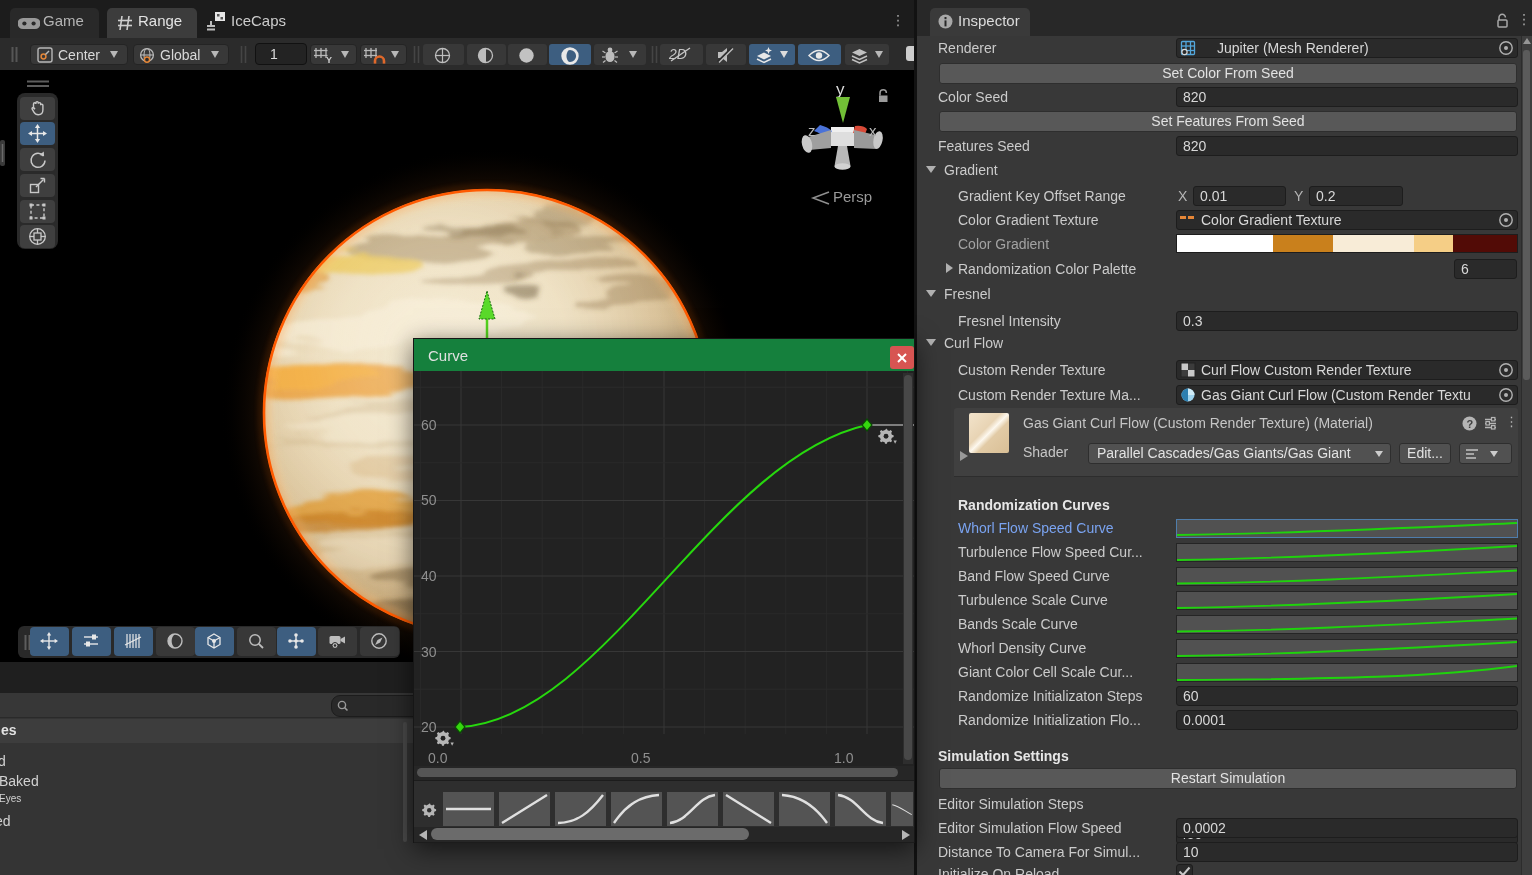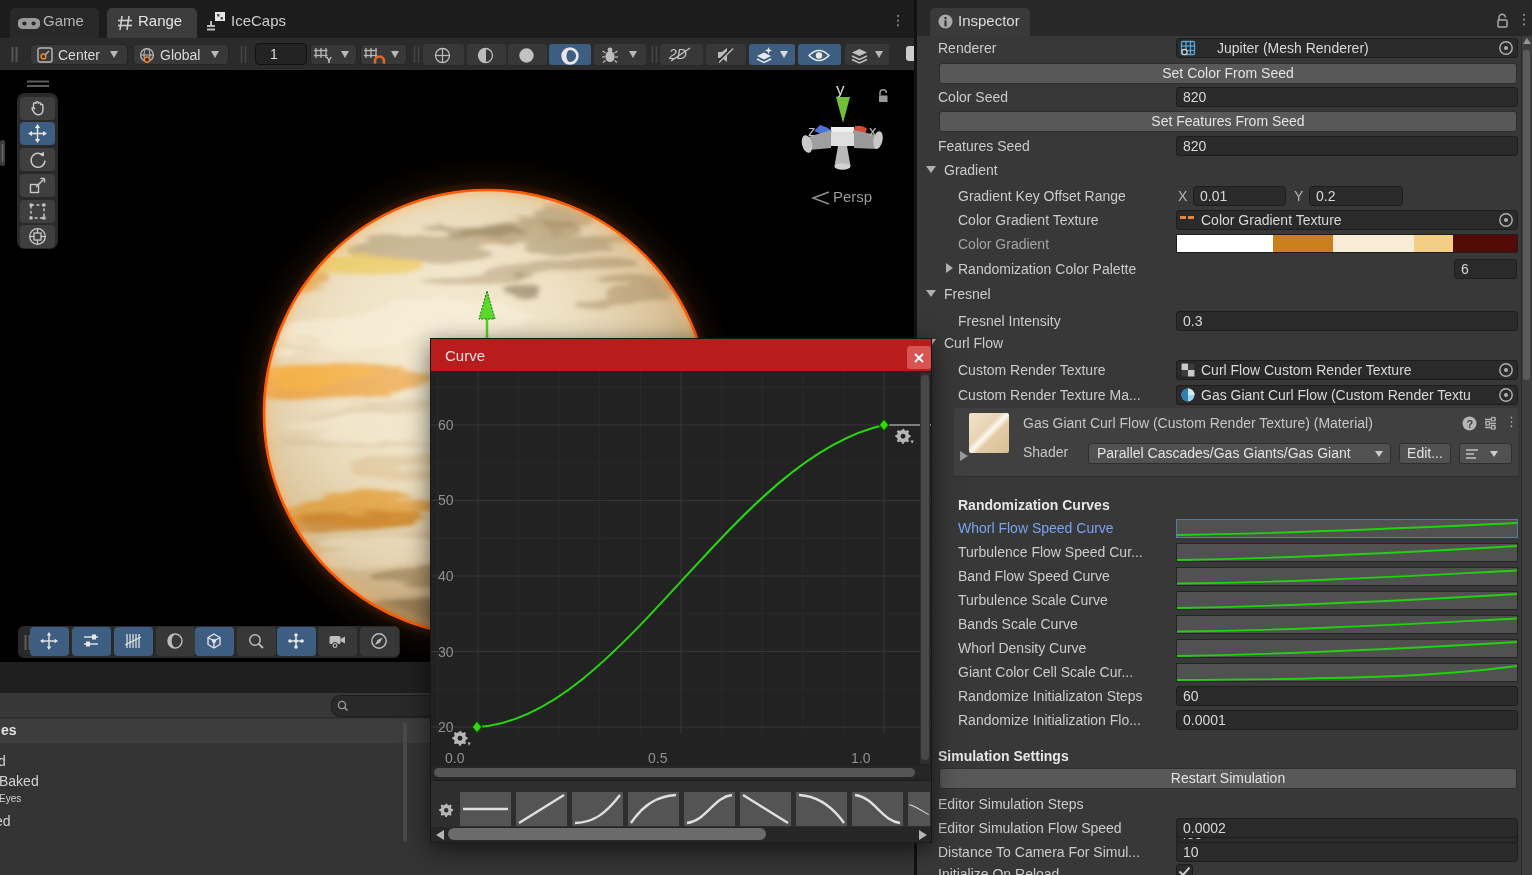--- a/index.html
+++ b/index.html
@@ -620,21 +620,21 @@
     <div class="lbl" style="left:21px;top:818px;color:#cbcbcb;font-size:14px">Editor Simulation Flow Speed</div>
     <div class="fld" style="left:259px;top:818px;width:342px;height:20px;padding-left:6px">0.0002</div>
     <div class="lbl" style="left:21px;top:842px;color:#cbcbcb;font-size:14px">Distance To Camera For Simul...</div>
     <div class="fld" style="left:259px;top:842px;width:342px;height:20px;padding-left:6px">10</div>
     <div class="lbl" style="left:21px;top:864px;color:#cbcbcb;font-size:14px">Initialize On Reload</div>
     <div class="a" style="left:259px;top:864px;width:17px;height:17px;background:#2a2a2a;border:1px solid #1d1d1d;border-radius:3px"></div>
     <svg class="a" style="left:261px;top:866px" width="13" height="11">
       <path d="M1.5 5.5 L5 9 L11.5 1.5" fill="none" stroke="#c9c9c9" stroke-width="2"></path>
     </svg>
   </div>
-<div class="a" style="left:430px;top:338px;width:502px;height:505px;background:#b91c1c;border:1px solid #161616;box-shadow:0 6px 24px rgba(0,0,0,.6)">
+<div class="a" style="left:413px;top:338px;width:502px;height:505px;background:#15803d;border:1px solid #161616;box-shadow:0 6px 24px rgba(0,0,0,.6)">
     <div class="a" style="left:14px;top:8px;font-size:15px;color:#e0e0e0">Curve</div>
     <div class="a" style="left:476px;top:7px;width:24px;height:23px;background:#d75452;border-radius:3px"></div>
     <svg class="a" style="left:482px;top:13px" width="12" height="12">
       <line x1="2" y1="2" x2="10" y2="10" stroke="#fff" stroke-width="2"></line>
       <line x1="10" y1="2" x2="2" y2="10" stroke="#fff" stroke-width="2"></line>
     </svg>
     <div class="a" style="left:0;top:32px;width:500px;height:395px;background:#222222"></div>
     <svg class="a" style="left:0;top:32px" width="500" height="395" viewBox="0 32 500 395">
       <line x1="6.4" y1="0" x2="6.4" y2="395" stroke="#2a2a2a" stroke-width="1"></line>
       <line x1="47.0" y1="0" x2="47.0" y2="395" stroke="#373737" stroke-width="1"></line>

